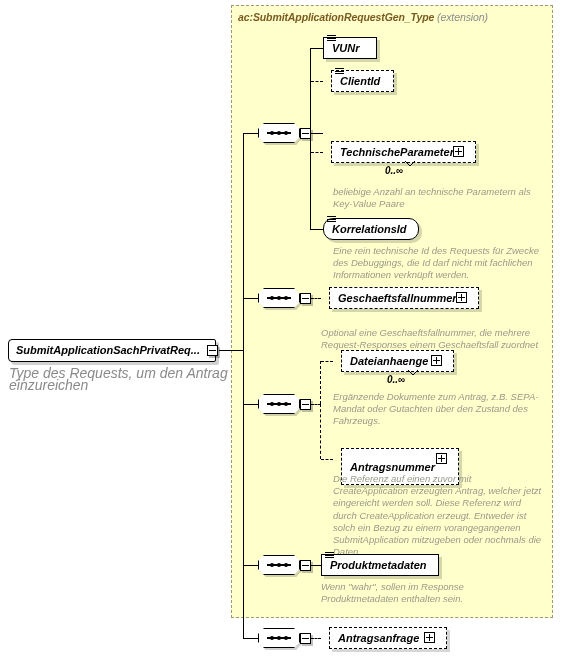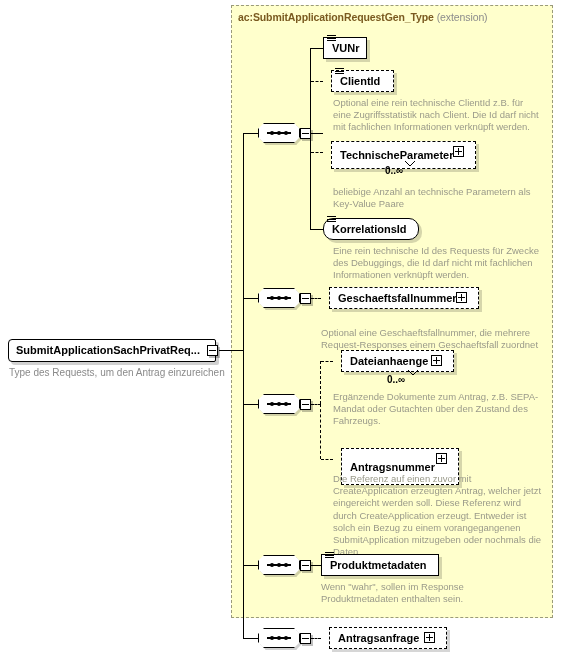--- a/index.html
+++ b/index.html
@@ -4,21 +4,21 @@
 <style>
   html,body{margin:0;padding:0;}
   body{
     width:568px;height:658px;
     background:#ffffff;
     font-family:"Liberation Sans", sans-serif;
     position:relative;
     overflow:hidden;
     -webkit-font-smoothing:antialiased;
   }
-  #canvas{position:absolute;left:0;top:0;width:568px;height:658px;}
+  #canvas{position:absolute;left:0;top:0;width:568px;height:658px;font-style:italic;}
 
   
   .ext-box{
     position:absolute;
     left:231px;top:5px;
     width:322px;height:613px;
     background:#ffffcc;
     border:1px dashed #9a9a7a;
     box-sizing:border-box;
   }
@@ -52,21 +52,21 @@
     box-shadow:3px 3px 0 rgba(0,0,0,0.18);
   }
   .rootbox .lbl{
     position:absolute;left:7px;top:4px;
     font-size:11px;font-weight:bold;color:#000;
     white-space:nowrap;
   }
   .root-desc{
     position:absolute;left:9px;top:367px;
     width:230px;
-    font-size:10px;color:#8a8a8a;line-height:12px;
+    font-size:14px;color:#8a8a8a;line-height:12px;
   }
 
   
   .ebox{
     position:absolute;
     background:#ffffff;
     box-sizing:border-box;
     box-shadow:3px 3px 0 rgba(0,0,0,0.16);
   }
   .ebox.solid{border:1px solid #000;}
@@ -172,42 +172,41 @@
       <div class="d d2"></div>
       <div class="d d3"></div>
   </div>
   <div class="pmbox shadow" style="left:300px;top:128px;"></div>
 
   <div class="ln h" style="left:311px;top:133px;width:12px;"></div>
   <div class="ln v" style="left:310px;top:48px;height:86px;"></div>
   <div class="ln v" style="left:310px;top:133px;height:96px;"></div>
 
   <div class="ln h" style="left:310px;top:48px;width:13px;"></div>
-  <div class="ebox solid" style="left:323px;top:37px;width:44px;height:22px;">
+  <div class="ebox solid" style="left:323px;top:37px;width:54px;height:22px;">
     <span class="seqmark">
         <i></i>
         <i></i>
         <i></i>
       </span>
     <span class="ename">VUNr</span>
   </div>
 
   <div class="dln h" style="left:311px;top:81px;width:12px;"></div>
   <div class="ebox dashed" style="left:323px;top:70px;width:63px;height:22px;">
     <span class="seqmark">
         <i></i>
         <i></i>
         <i></i>
       </span>
     <span class="ename">ClientId</span>
   </div>
-  <div class="desc" style="left:333px;top:97px;width:210px;">Optional eine rein technische ClientId z.B. für eine Zugriffsstatistik nach Client. Die Id darf nicht mit fachlichen Informationen verknüpft werden.</div>
 
   <div class="dln h" style="left:311px;top:152px;width:12px;"></div>
-  <div class="ebox dashed" style="left:323px;top:141px;width:145px;height:28px;">
+  <div class="ebox dashed" style="left:323px;top:141px;width:145px;height:22px;">
     <span class="ename">TechnischeParameter</span>
   </div>
   <div class="pmbox plus" style="left:453px;top:146px;"></div>
   <svg class="curl" style="left:404px;top:160px;" viewBox="0 0 12 8">
     <path d="M1 1 L6 6 L11 1" fill="none" stroke="#000" stroke-width="1"></path>
   </svg>
   <div class="card" style="left:385px;top:165px;">0..∞</div>
   <div class="desc" style="left:333px;top:186px;width:210px;">beliebige Anzahl an technische Parametern als Key-Value Paare</div>
 
   <div class="ln h" style="left:310px;top:229px;width:13px;"></div>

